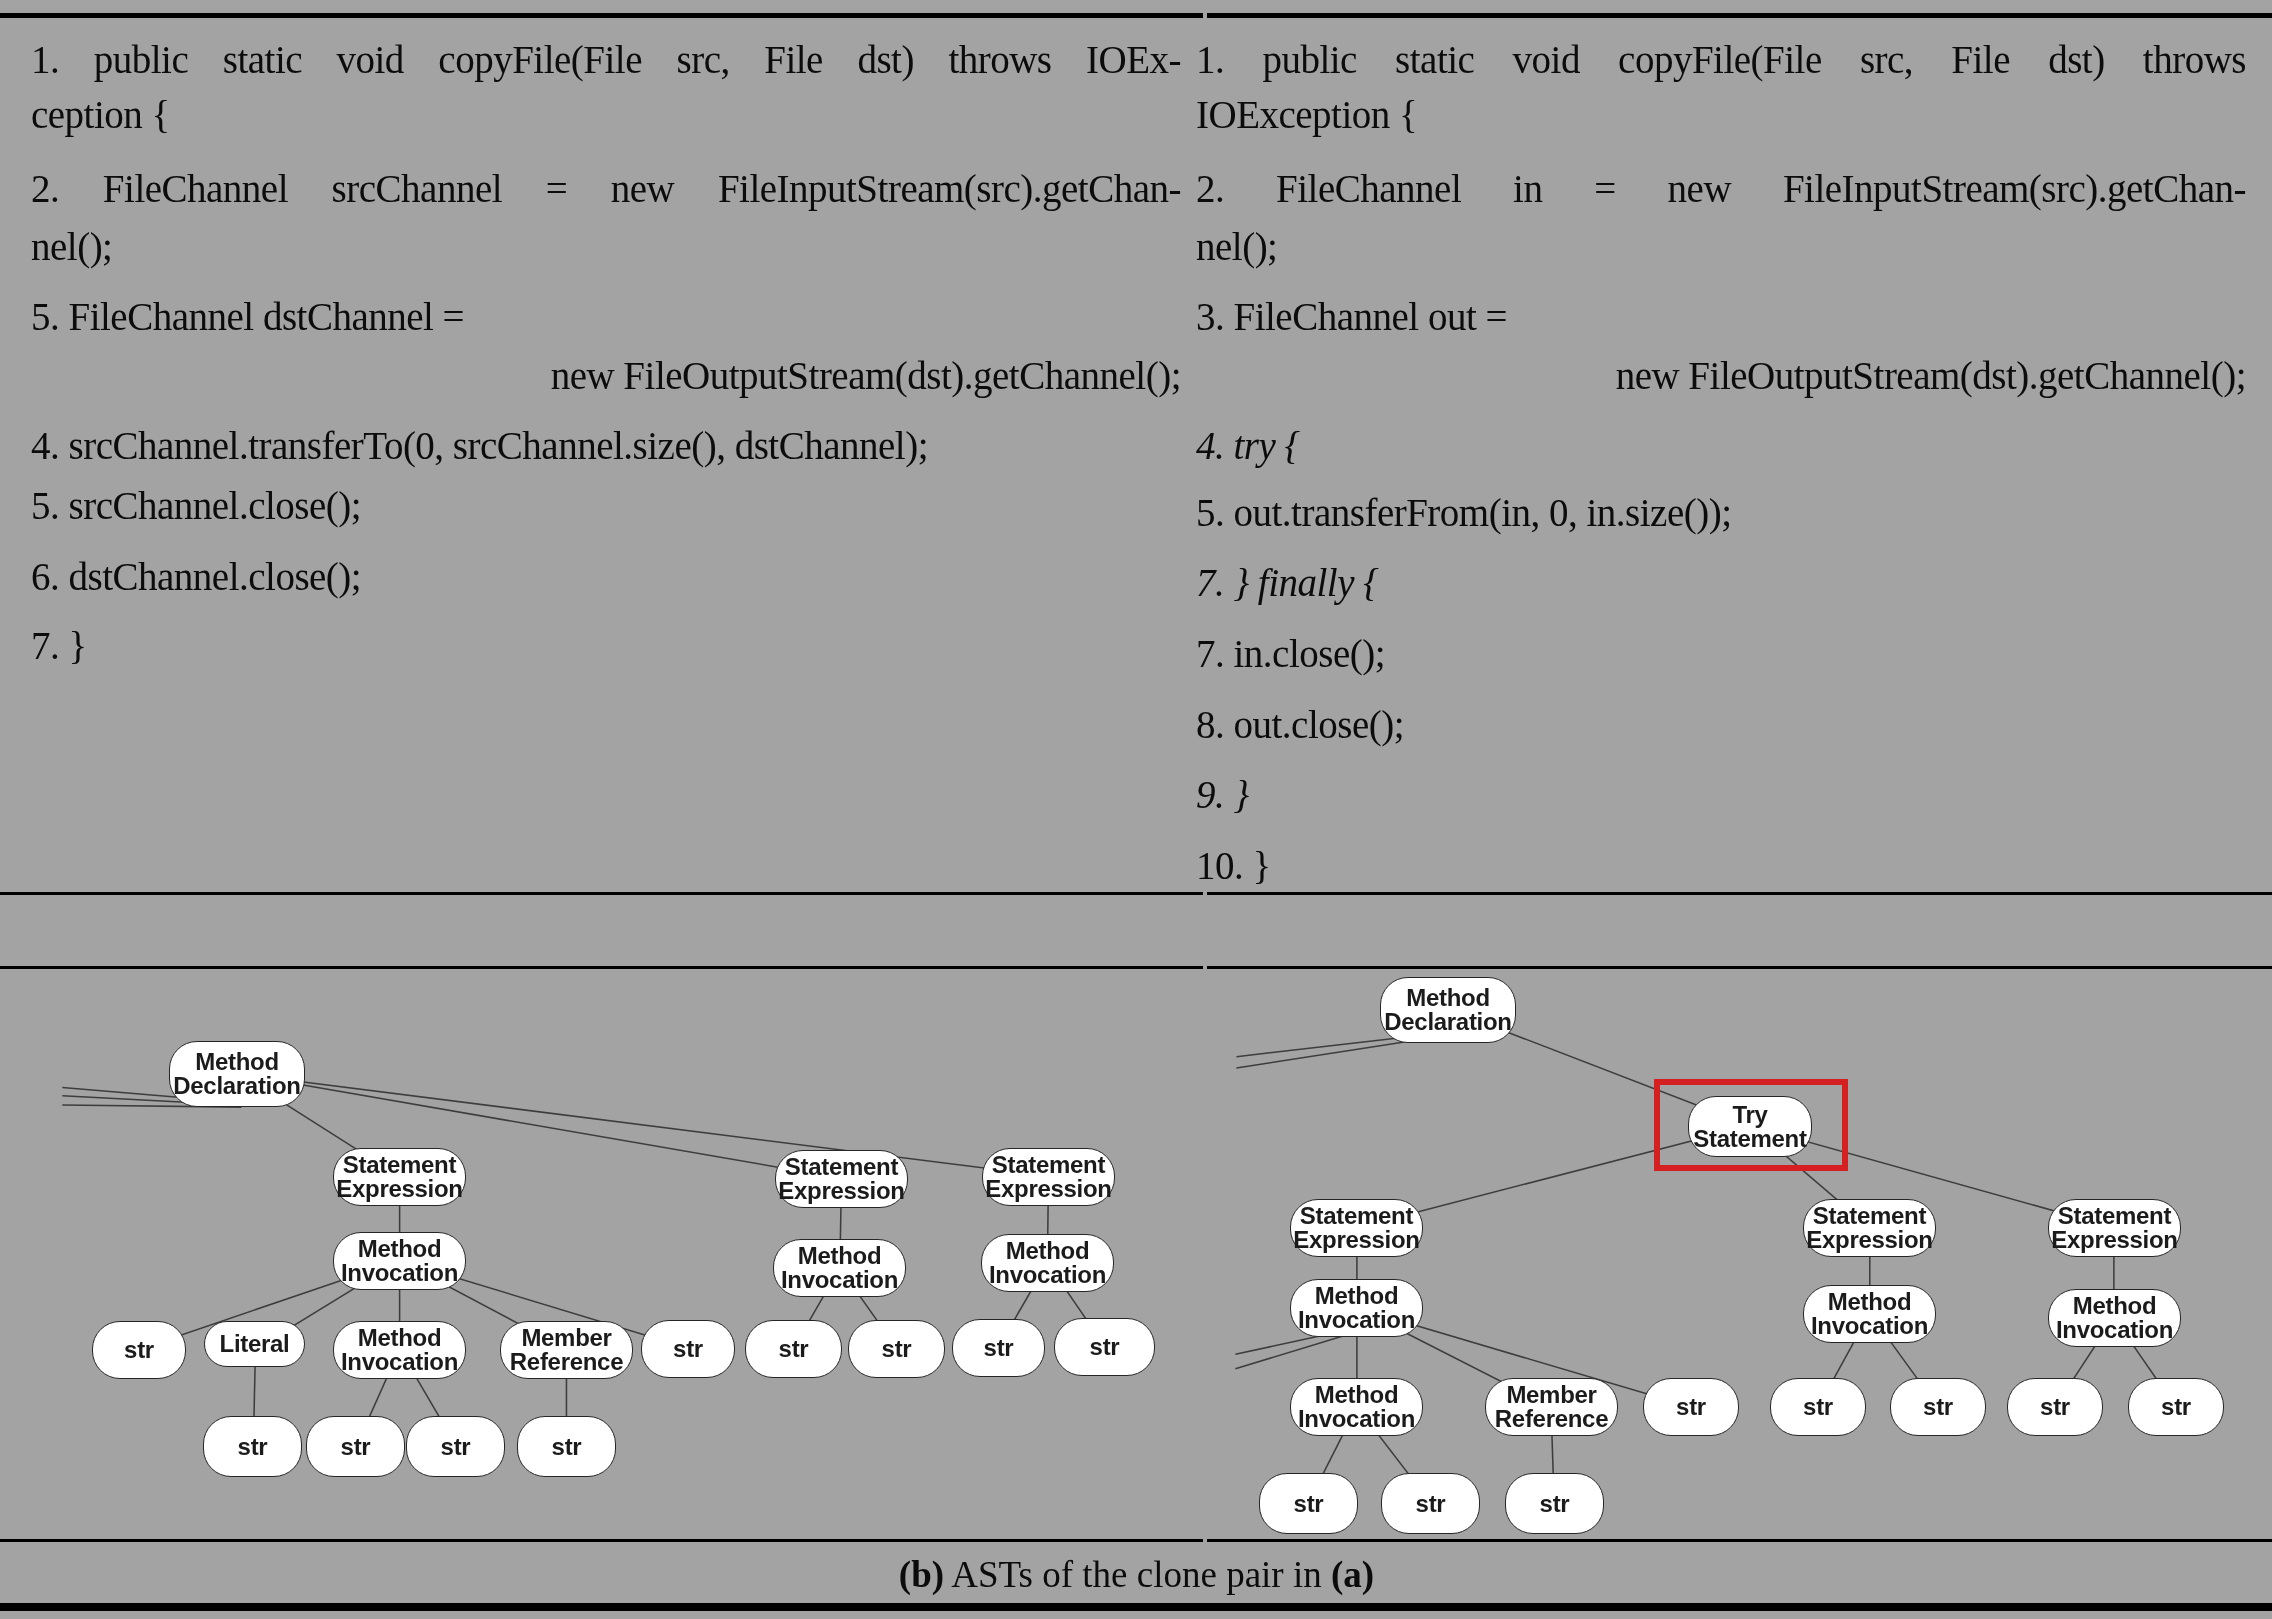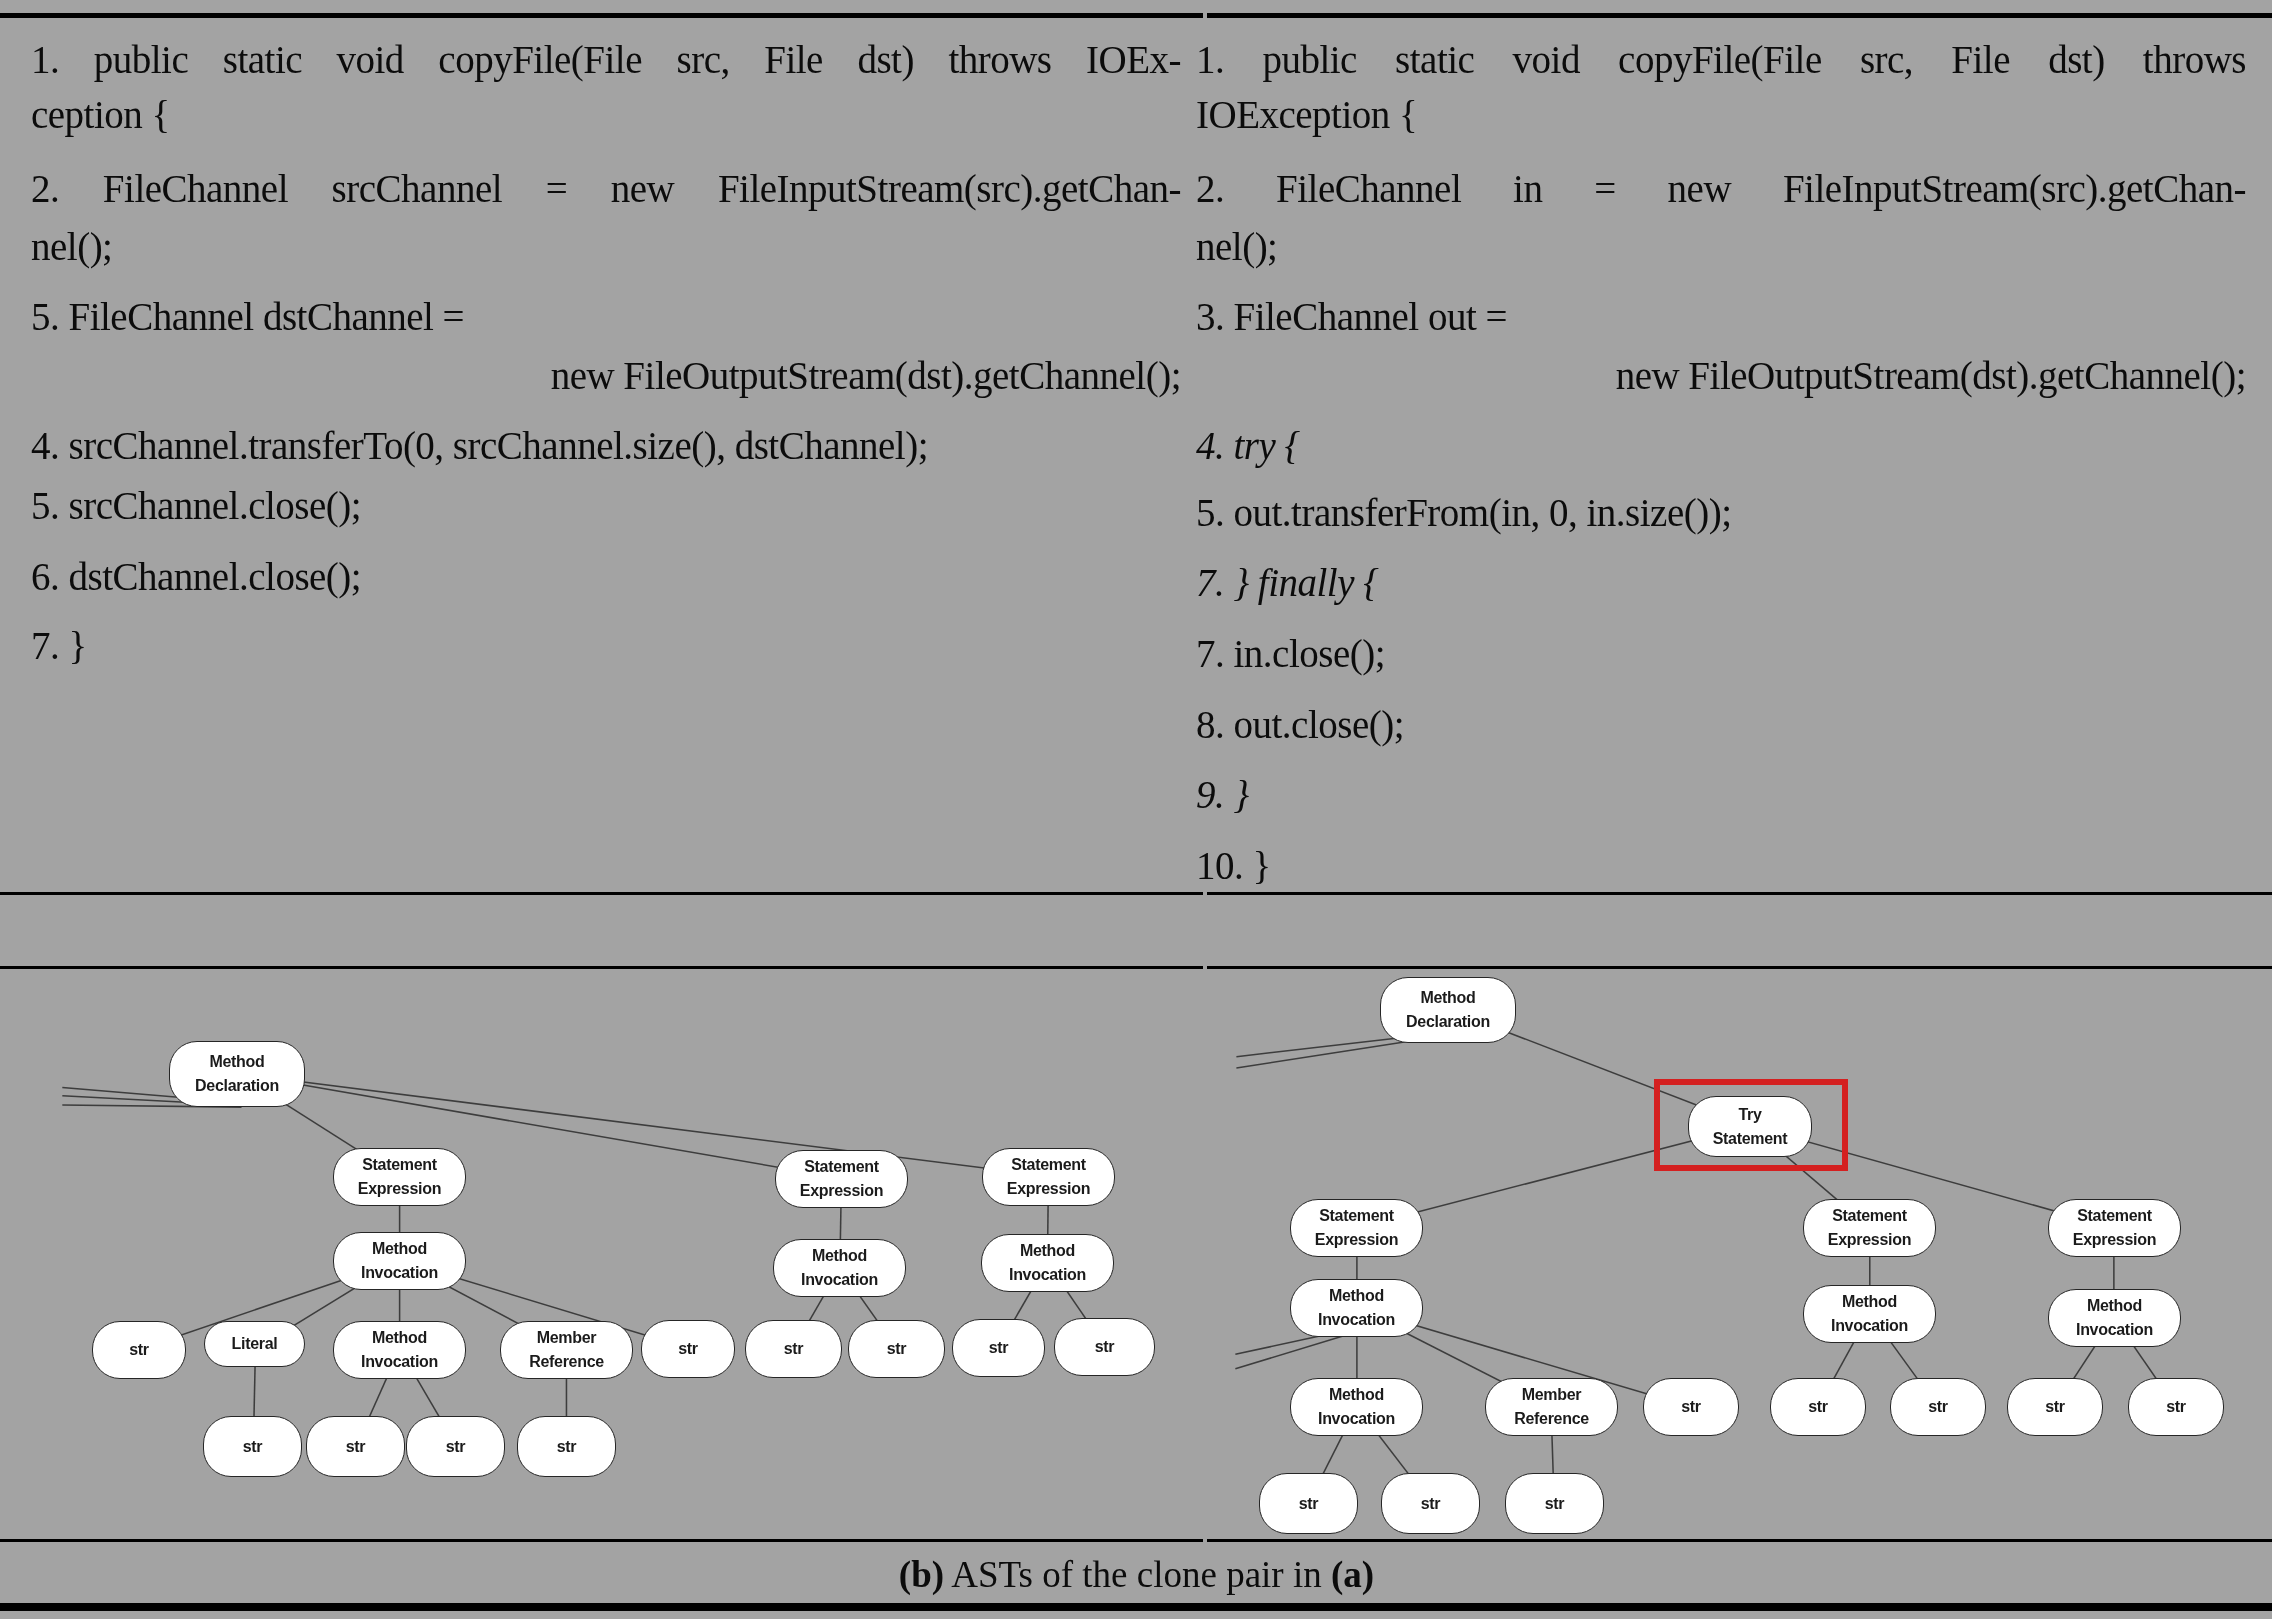--- a/index.html
+++ b/index.html
@@ -18,21 +18,21 @@
              letter-spacing:-0.5px;white-space:nowrap;}
   .code-line.just{white-space:normal;text-align:justify;text-align-last:justify;}
   .code-line.right{text-align:right;white-space:nowrap;}
   .code-line.it{font-style:italic;}
   .caption{position:absolute;left:0;width:2273px;height:58px;line-height:58px;
            text-align:center;font-size:37px;}
   .caption b{font-weight:700;}
   .ast-node{position:absolute;box-sizing:border-box;background:#ffffff;
             border:1.5px solid var(--nodeborder);border-radius:28px;
             display:flex;flex-direction:column;align-items:center;justify-content:center;
-            font-family:var(--sans);font-weight:700;font-size:16px;line-height:24px;
+            font-family:var(--sans);font-weight:700;font-size:24px;line-height:24px;
             letter-spacing:-0.3px;color:#1b1b1b;z-index:2;}
   .hl-box{position:absolute;box-sizing:border-box;border:6.2px solid var(--red);
           background:transparent;z-index:3;}
   svg.edges{position:absolute;left:0;top:0;z-index:1;}
 </style>
 </head>
 <body>
 
 <div class="page">
 

